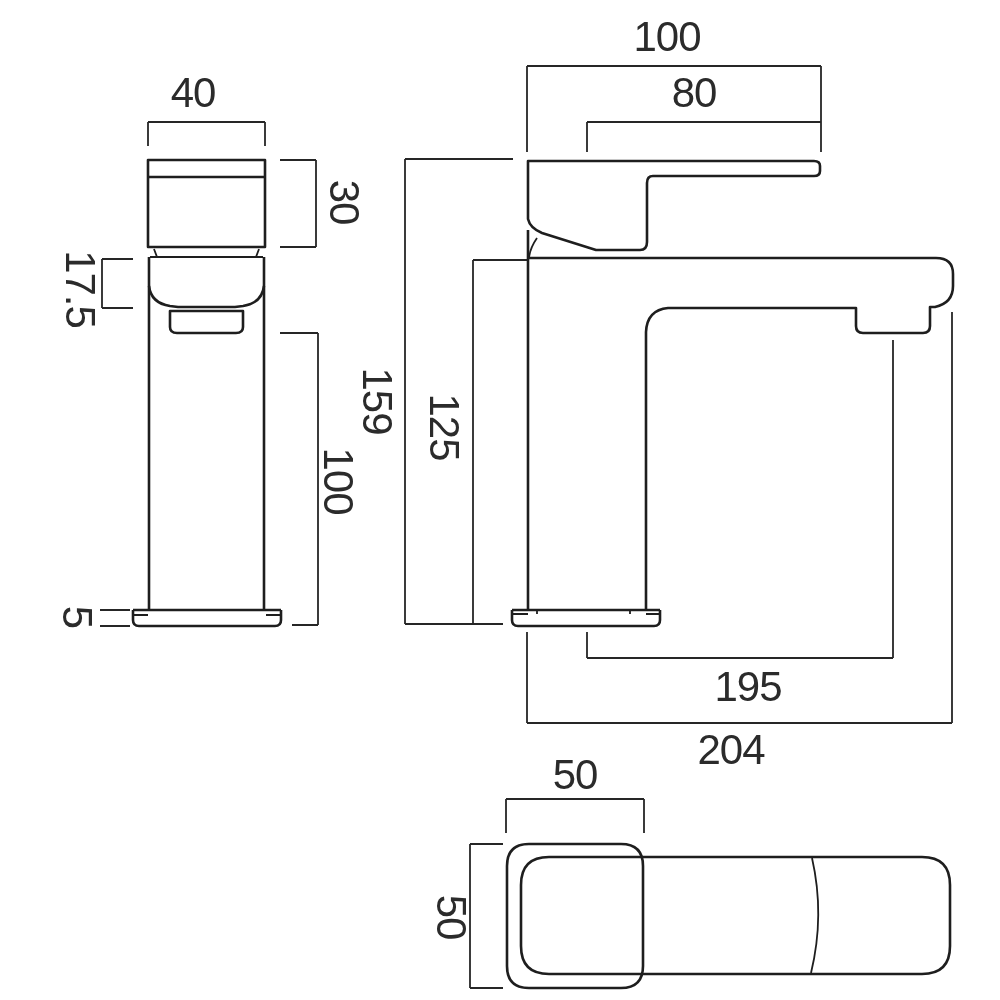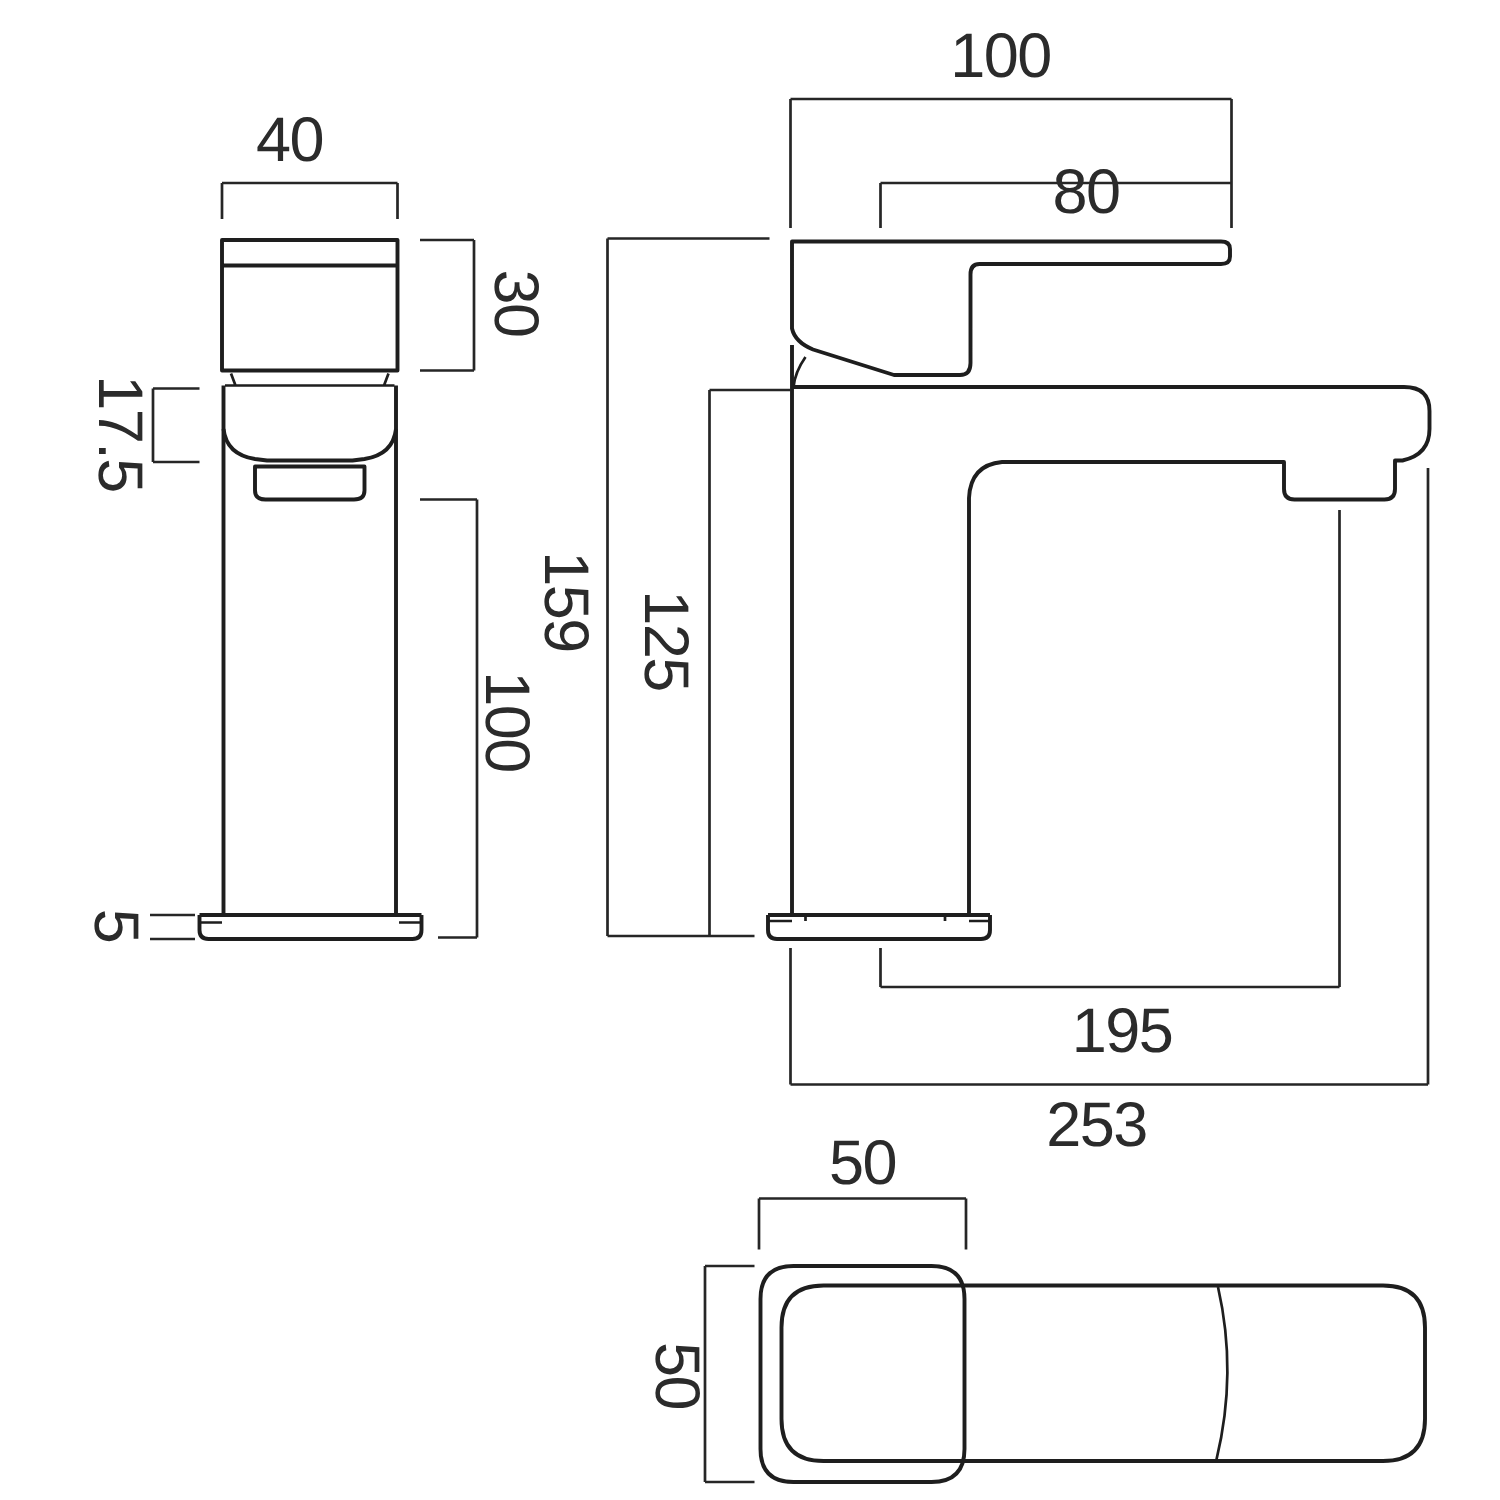--- a/index.html
+++ b/index.html
@@ -88,22 +88,22 @@
     </g>
   </svg>
 
   <div class="label" style="left:193px;top:93px;">40</div>
   <div class="label vlabel" style="left:344px;top:202px;">30</div>
   <div class="label vlabel" style="left:80px;top:289px;">17.5</div>
   <div class="label vlabel" style="left:338px;top:481px;">100</div>
   <div class="label vlabel" style="left:77px;top:617px;">5</div>
 
   <div class="label" style="left:667px;top:37px;">100</div>
-  <div class="label" style="left:724px;top:93px;margin-top:35px;">80</div>
+  <div class="label" style="left:694px;top:93px;">80</div>
   <div class="label vlabel" style="left:377px;top:401px;">159</div>
   <div class="label vlabel" style="left:444px;top:427px;">125</div>
   <div class="label" style="left:748px;top:687px;">195</div>
-  <div class="label" style="left:731px;top:750px;">253</div>
+  <div class="label" style="left:731px;top:750px;">204</div>
 
   <div class="label" style="left:575px;top:775px;">50</div>
   <div class="label vlabel" style="left:451px;top:917px;">50</div>
 
 </div>
 
 </body></html>

